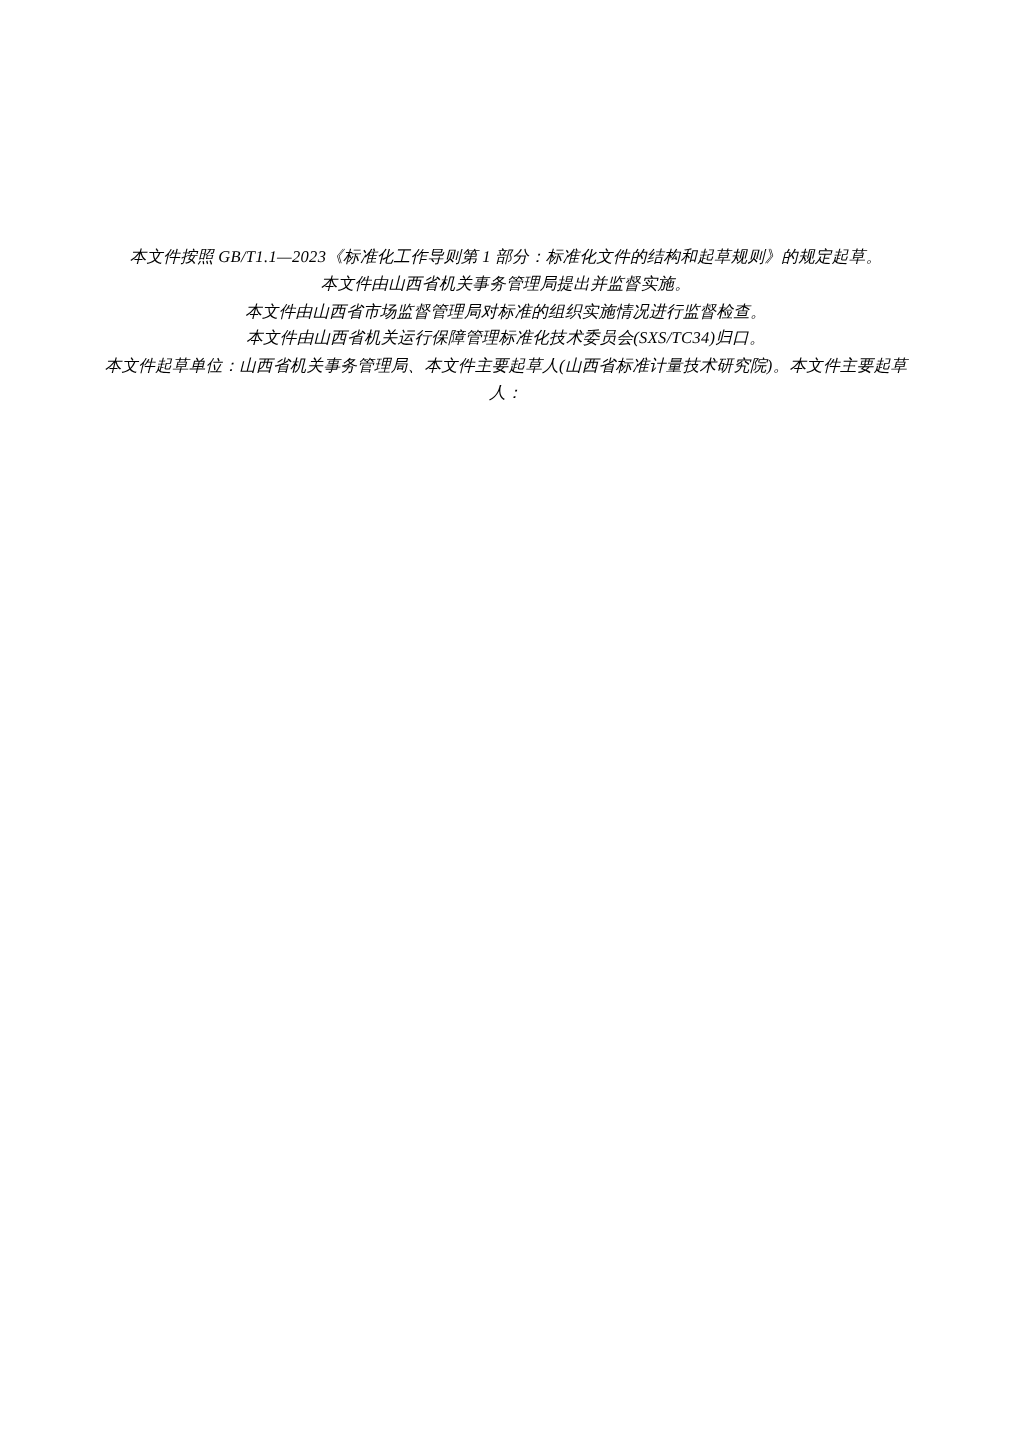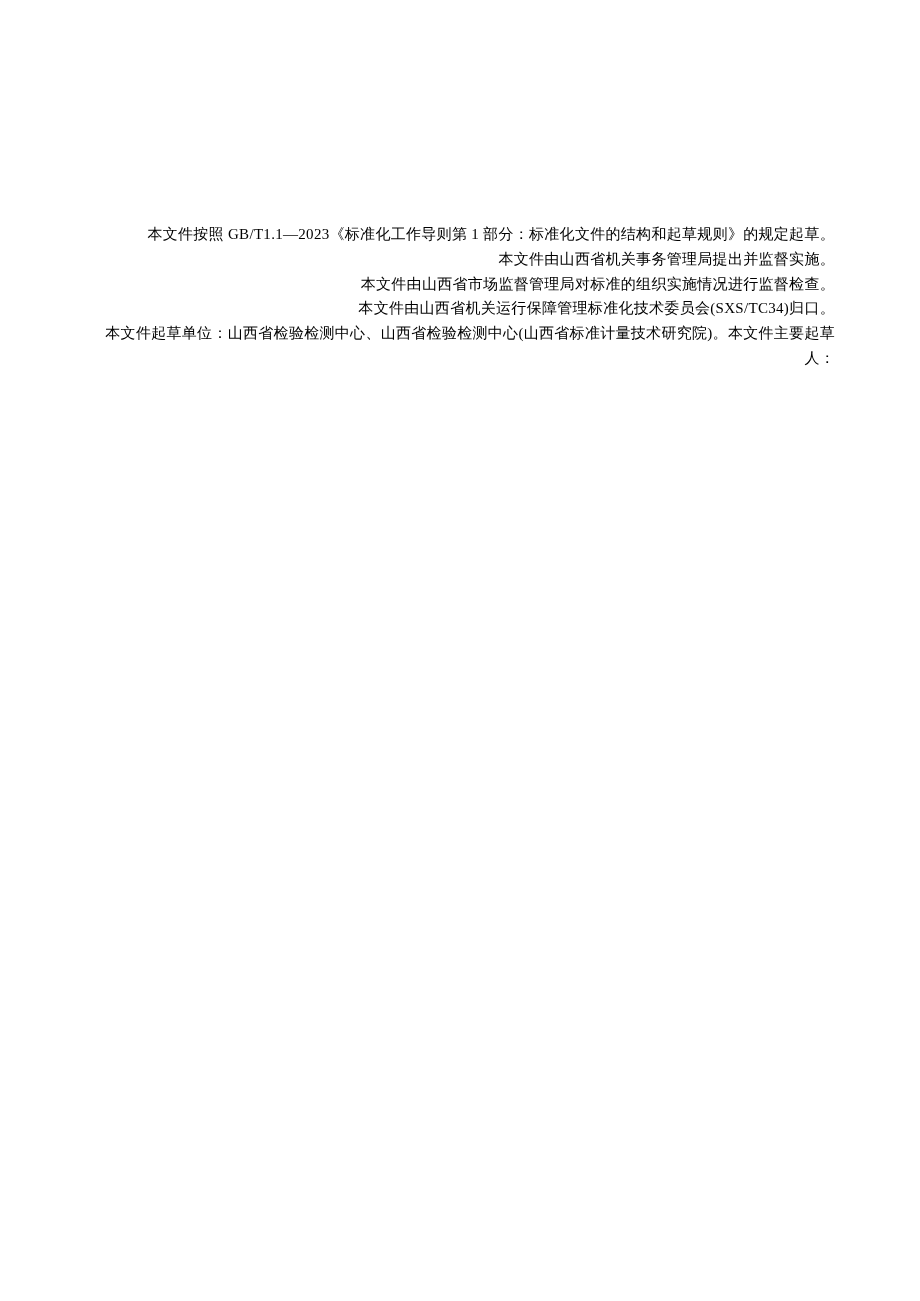--- a/index.html
+++ b/index.html
@@ -13,24 +13,25 @@
       background: #ffffff;
       font-family: "SimSun", "宋体", serif;
       font-size: 15px;
       line-height: 1.65;
       color: #000000;
       padding-top: 222px;
       padding-left: 85px;
       padding-right: 85px;
     }
     .paragraph {
-      text-align: right;
+      text-align: center;
       letter-spacing: 0.3px;
+      font-style: italic;
     }
   </style>
 </head>
 <body>
 
 <div class="paragraph">本文件按照 GB/T1.1—2023《标准化工作导则第 1 部分：标准化文件的结构和起草规则》的规定起草。</div>
 <div class="paragraph">本文件由山西省机关事务管理局提出并监督实施。</div>
 <div class="paragraph">本文件由山西省市场监督管理局对标准的组织实施情况进行监督检查。</div>
 <div class="paragraph">本文件由山西省机关运行保障管理标准化技术委员会(SXS/TC34)归口。</div>
-<div class="paragraph">本文件起草单位：山西省检验检测中心、山西省检验检测中心(山西省标准计量技术研究院)。本文件主要起草人：</div>
+<div class="paragraph">本文件起草单位：山西省机关事务管理局、本文件主要起草人(山西省标准计量技术研究院)。本文件主要起草人：</div>
 
 </body></html>

